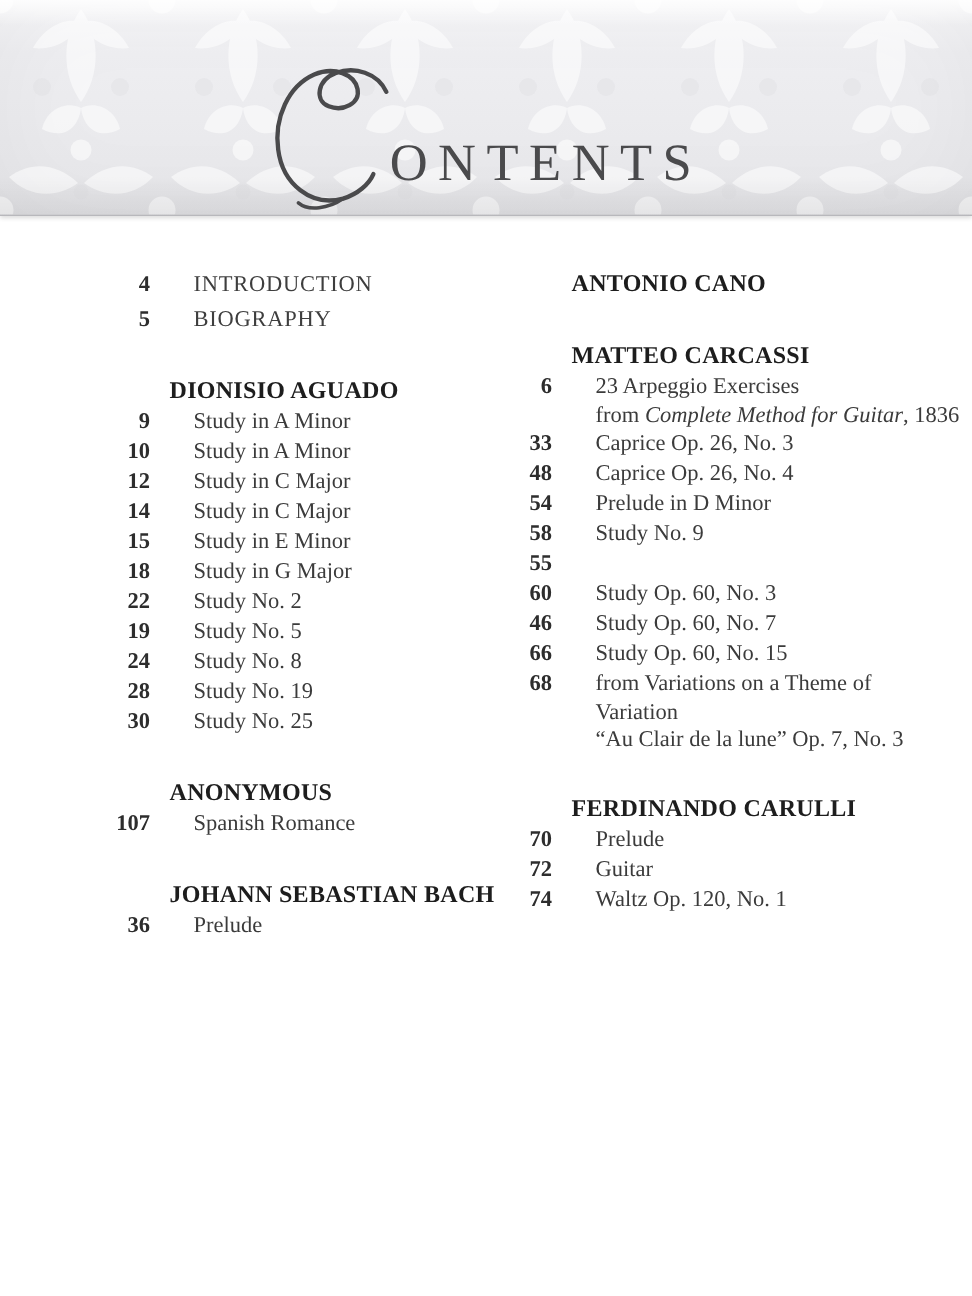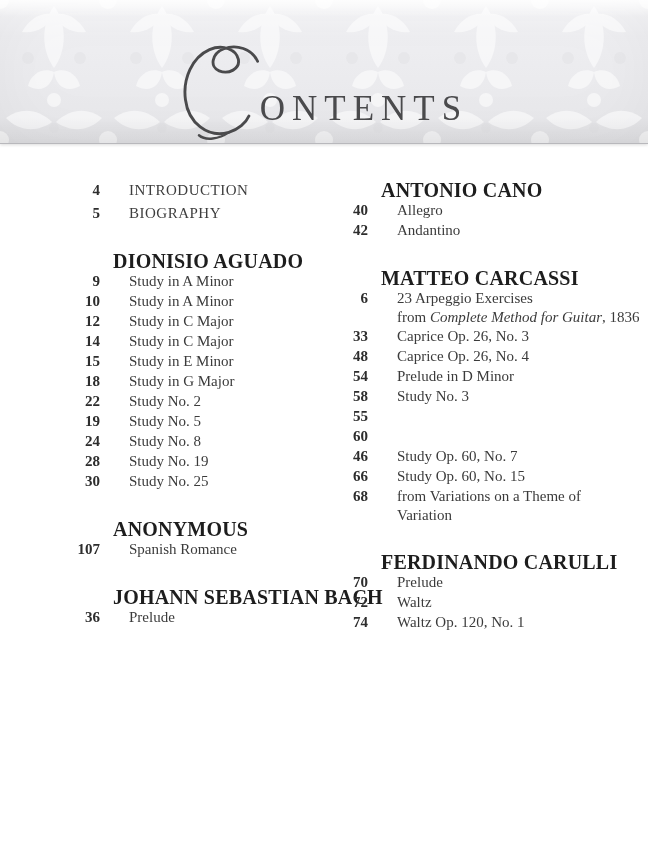--- a/index.html
+++ b/index.html
@@ -36,21 +36,21 @@
   
   .toc{display:flex;padding:36px 0 0 60px;}
   .col{box-sizing:border-box;}
   .col.left{width:268px;}
   .col.right{width:310px;}
 
   .sec{margin:0;}
   .sec + .sec{margin-top:28px;}
   .sec-heading{
     margin:0;padding-left:53px;
-    font-size:20px;line-height:20px;font-weight:bold;color:#1d1d1d;
+    font-size:16px;line-height:20px;font-weight:bold;color:#1d1d1d;
     letter-spacing:.2px;white-space:nowrap;
   }
   .entry{display:flex;font-size:15px;color:#3b3b3b;}
   .entry .num{
     flex:none;width:40px;text-align:right;
     font-weight:bold;color:#2d2d2d;line-height:20px;
   }
   .entry .label{padding-left:29px;}
   .entry .label .line{line-height:20px;white-space:nowrap;}
   .entry .label .line + .line{line-height:18px;}
@@ -224,35 +224,20 @@
     <span class="label">
                 <div class="line"><span>Prelude</span></div>
               </span>
   </div>
 </div>
   </section>
 </div>
     <div class="col right">
   <section class="sec">
     <h2 class="sec-heading">ANTONIO CANO</h2>
-    <div class="entries">
-  <div class="entry">
-    <span class="num">40</span>
-    <span class="label">
-                <div class="line"><span>Allegro</span></div>
-              </span>
-  </div>
-
-  <div class="entry">
-    <span class="num">42</span>
-    <span class="label">
-                <div class="line"><span>Andantino</span></div>
-              </span>
-  </div>
-</div>
   </section>
 
   <section class="sec">
     <h2 class="sec-heading">MATTEO CARCASSI</h2>
     <div class="entries">
   <div class="entry">
     <span class="num">6</span>
     <span class="label">
                 <div class="line"><span>23 Arpeggio Exercises</span></div>
                 <div class="line"><span>from </span><em>Complete Method for Guitar</em><span>, 1836</span></div>
@@ -277,30 +262,33 @@
   <div class="entry">
     <span class="num">54</span>
     <span class="label">
                 <div class="line"><span>Prelude in D Minor</span></div>
               </span>
   </div>
 
   <div class="entry">
     <span class="num">58</span>
     <span class="label">
-                <div class="line"><span>Study No. 3</span></div>
+                <div class="line"><span>Study No. 9</span></div>
               </span>
   </div>
 
   <div class="entry">
     <span class="num">55</span>
   </div>
 
   <div class="entry">
     <span class="num">60</span>
+    <span class="label">
+                <div class="line"><span>Study Op. 60, No. 3</span></div>
+              </span>
   </div>
 
   <div class="entry">
     <span class="num">46</span>
     <span class="label">
                 <div class="line"><span>Study Op. 60, No. 7</span></div>
               </span>
   </div>
 
   <div class="entry">
@@ -308,39 +296,40 @@
     <span class="label">
                 <div class="line"><span>Study Op. 60, No. 15</span></div>
               </span>
   </div>
 
   <div class="entry">
     <span class="num">68</span>
     <span class="label">
                 <div class="line"><span>from Variations on a Theme of</span></div>
                 <div class="line"><span>Variation</span></div>
+                <div class="line"><span>“Au Clair de la lune” Op. 7, No. 3</span></div>
               </span>
   </div>
 </div>
   </section>
 
   <section class="sec">
     <h2 class="sec-heading">FERDINANDO CARULLI</h2>
     <div class="entries">
   <div class="entry">
     <span class="num">70</span>
     <span class="label">
                 <div class="line"><span>Prelude</span></div>
               </span>
   </div>
 
   <div class="entry">
     <span class="num">72</span>
     <span class="label">
-                <div class="line"><span>Waltz</span></div>
+                <div class="line"><span>Guitar</span></div>
               </span>
   </div>
 
   <div class="entry">
     <span class="num">74</span>
     <span class="label">
                 <div class="line"><span>Waltz Op. 120, No. 1</span></div>
               </span>
   </div>
 </div>

